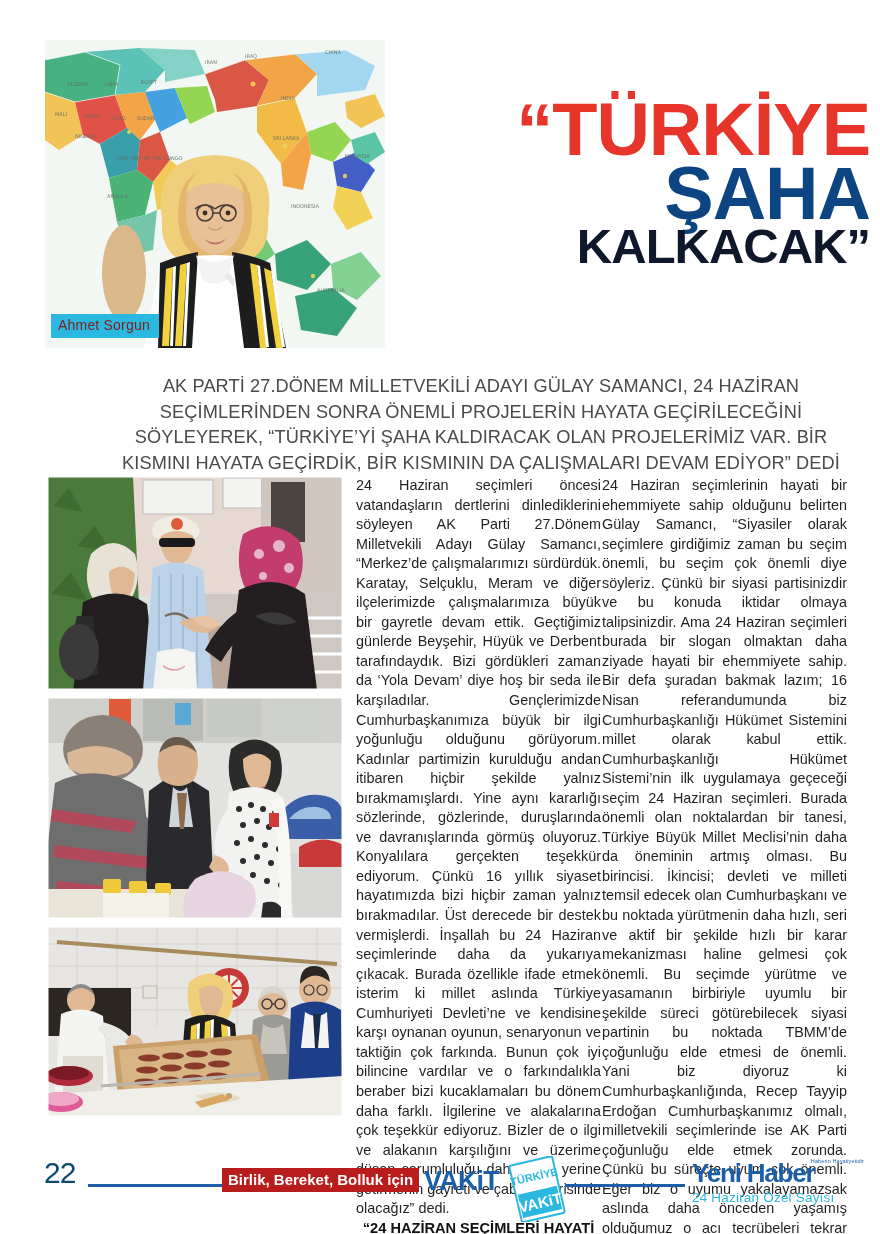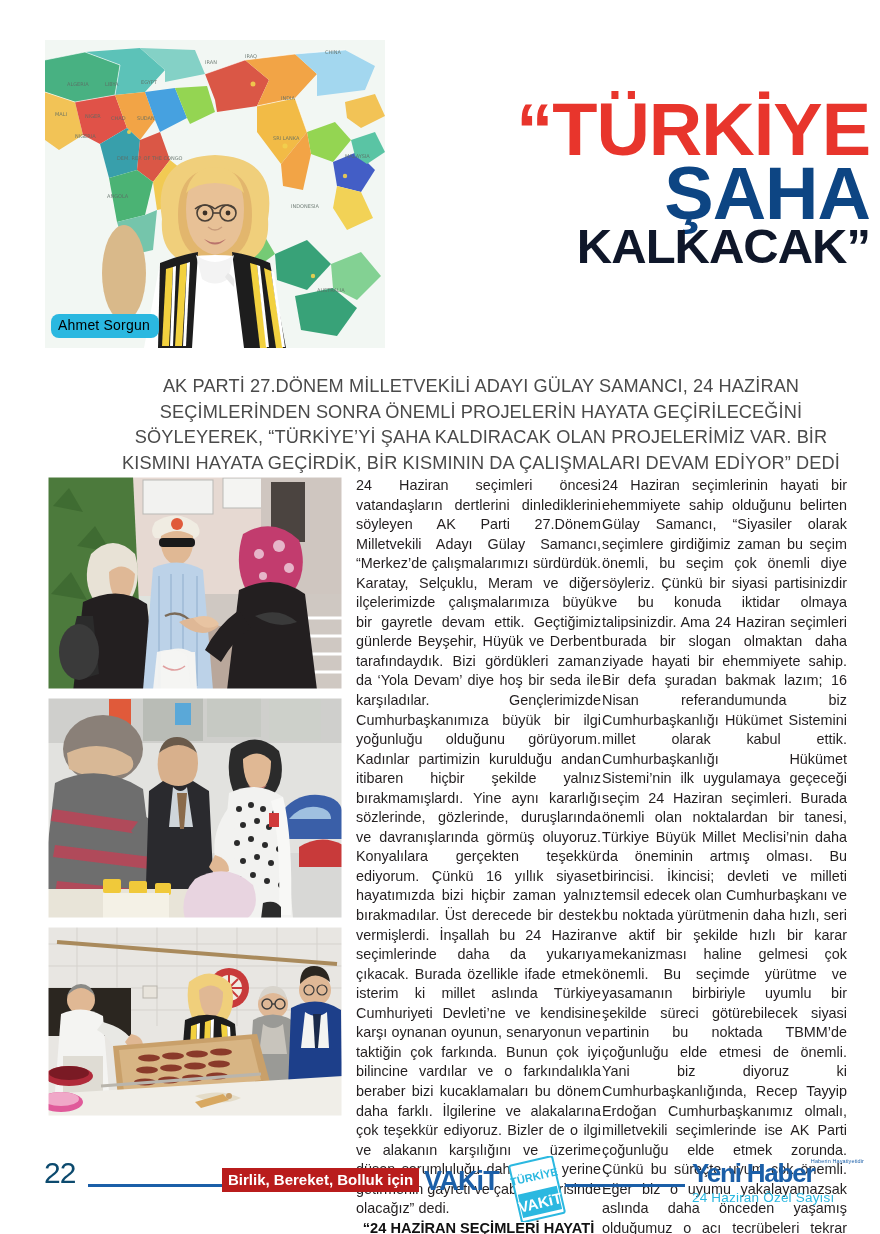--- a/index.html
+++ b/index.html
@@ -10,23 +10,23 @@
   .page{position:absolute;inset:0;}
 
   
   .hero-wrap{position:absolute;left:45px;top:40px;width:340px;height:308px;}
   .hero-photo{
     position:absolute;inset:0;overflow:hidden;background:#eef3ef;
   }
   .map-bg{position:absolute;inset:0;}
   .person{position:absolute;left:50%;transform:translateX(-50%);bottom:0;width:230px;height:225px;}
   .caption-badge{
-    position:absolute;left:6px;bottom:10px;background:#2bb8e0;color:#000000;
+    position:absolute;left:6px;bottom:10px;background:#2bb8e0;color:#7f1d1d;
     font-size:14px;line-height:21px;padding:1px 9px 2px 7px;letter-spacing:.2px;
-    font-family:"Liberation Sans", sans-serif;white-space:nowrap;border-radius:8px;
+    font-family:"Liberation Sans", sans-serif;white-space:nowrap;
   }
 
   
   .headline{
     position:absolute;left:330px;top:98px;width:540px;height:250px;
     text-align:right;font-weight:bold;letter-spacing:-1px;
     font-family:"Liberation Sans", sans-serif;
   }
   .hl-line{display:block;line-height:.86;white-space:nowrap;}
   .hl1{font-size:74px;color:#e8352c;}

